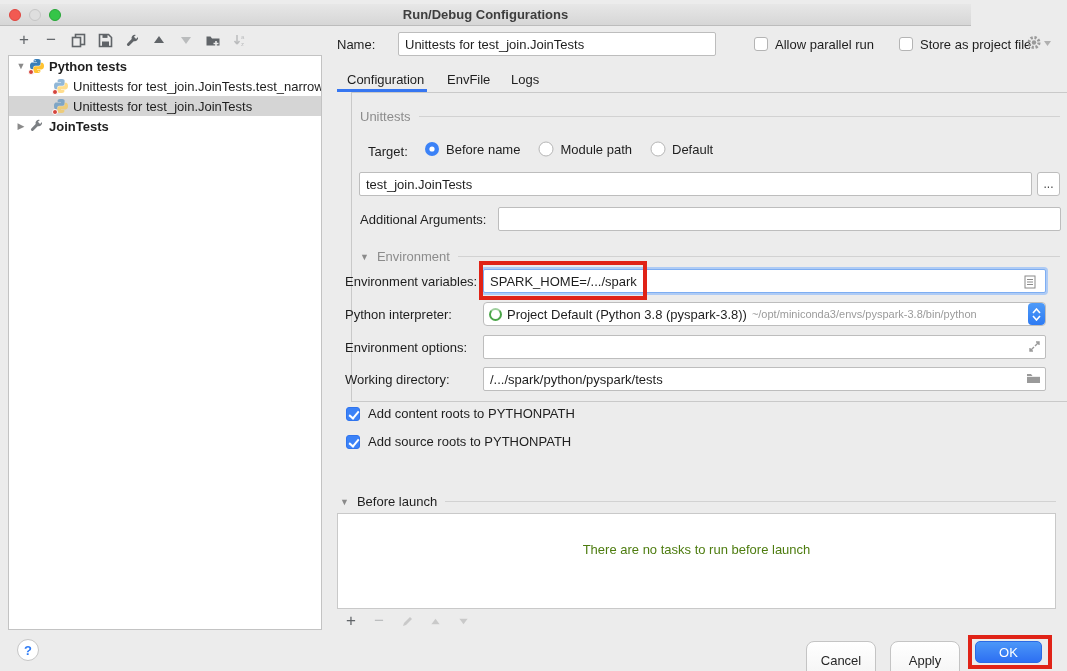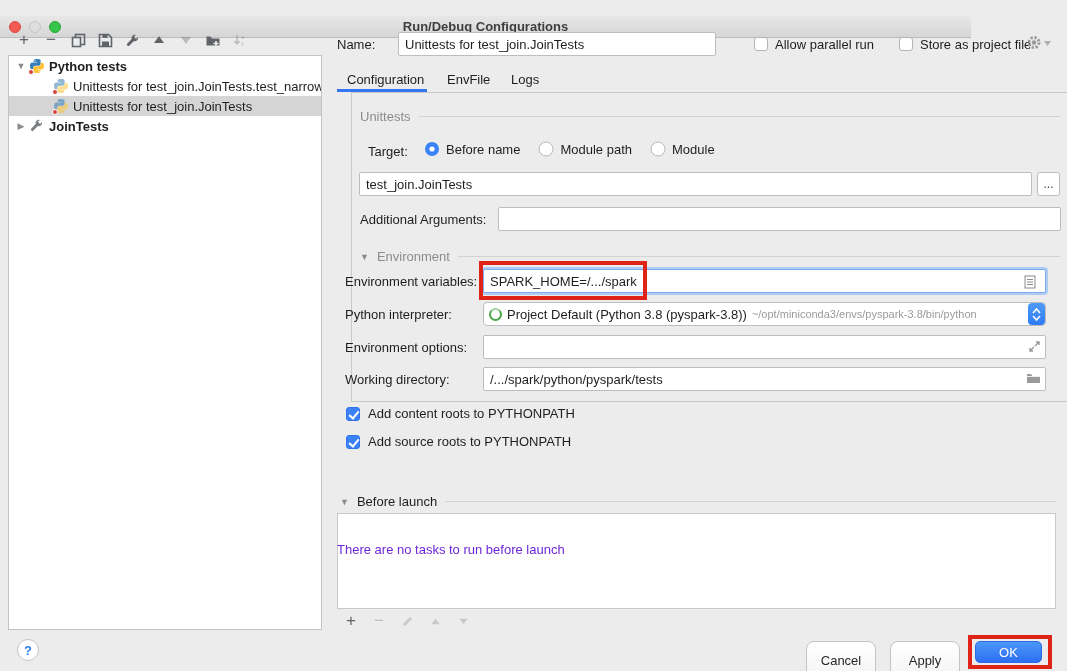--- a/index.html
+++ b/index.html
@@ -1,21 +1,21 @@
 <!DOCTYPE html>
 <html><head>
 <meta charset="utf-8">
 <style>
   * { margin:0; padding:0; box-sizing:border-box; }
   html,body { width:1067px; height:671px; }
   body { font-family:"Liberation Sans","DejaVu Sans",sans-serif; font-size:13px; color:#1e1e1e; background:#ececec; }
   .window { position:relative; width:1067px; height:671px; background:#ececec; overflow:hidden; }
 
   
-  .titlebar { position:absolute; left:0; top:16px; width:971px; height:22px;
+  .titlebar { position:absolute; left:0; top:4px; width:971px; height:22px;
     background:linear-gradient(#e7e7e7,#d6d6d6); border-bottom:1px solid #bcbcbc; }
   .traffic { position:absolute; left:9px; top:5px; display:flex; gap:8px; }
   .tl { width:12px; height:12px; border-radius:50%; }
   .tl-close { background:#f25a52; border:1px solid #df4640; }
   .tl-min { background:#dedede; border:1px solid #c6c6c6; }
   .tl-zoom { background:#35c548; border:1px solid #27a537; }
   .title-text { position:absolute; left:0; right:0; top:0; height:22px; line-height:22px;
     text-align:center; color:#3e3e3e; font-weight:700; font-size:13px; }
 
   
@@ -90,21 +90,21 @@
   .conda-ico { width:13px; height:13px; border-radius:50%; border:2.5px solid #4aa548; border-top-color:#9fd09e; flex:0 0 auto; }
 
   .field-icon-right { position:absolute; color:#8f8f8f; }
 
   .cfg-cb-row { position:absolute; display:flex; align-items:center; gap:8px; cursor:default; }
 
   
   .bl-head { position:absolute; left:340px; top:494px; width:716px; display:flex; align-items:center; gap:8px; }
   .bl-head .txt { color:#1e1e1e; }
   .tasks-panel { position:absolute; left:337px; top:513px; width:719px; height:96px; background:#fff; border:1px solid #c9c9c9; }
-  .tasks-empty { position:absolute; left:337px; top:542px; width:719px; text-align:left; color:#6d28d9; }
+  .tasks-empty { position:absolute; left:337px; top:542px; width:719px; text-align:center; color:#4d7c0f; }
   .bl-toolbar { position:absolute; left:342px; top:612px; display:flex; gap:10px; align-items:center; }
 
   
   .mac-btn { position:absolute; top:641px; width:70px; height:38px; background:linear-gradient(#ffffff,#f4f4f4);
     border:1px solid #c4c4c4; border-radius:8px; font:13px "Liberation Sans",sans-serif; color:#262626; cursor:pointer; }
   .btn-cancel { left:806px; }
   .btn-apply { left:890px; }
   .btn-ok { left:975px; top:641px; width:67px; height:22px; position:absolute;
     background:linear-gradient(#4b97f8,#2d6ff2); border:1px solid #2b6ae4; border-radius:5px;
     color:#ffffff; font:13px "Liberation Sans",sans-serif; cursor:pointer; }
@@ -270,21 +270,21 @@
       <label style="display:flex; align-items:center; gap:6px; cursor:pointer;">
         <svg width="16" height="16" viewBox="0 0 16 16">
             <circle cx="8" cy="8" r="7" fill="#fff" stroke="#b6b6b6"></circle>
           </svg>
         <span>Module path</span>
       </label>
       <label style="display:flex; align-items:center; gap:6px; cursor:pointer;">
         <svg width="16" height="16" viewBox="0 0 16 16">
             <circle cx="8" cy="8" r="7" fill="#fff" stroke="#b6b6b6"></circle>
           </svg>
-        <span>Module</span>
+        <span>Default</span>
       </label>
     </div>
 
     <input class="field" style="left: 7px; top: 79px; width: 673px;" type="text" value="test_join.JoinTests">
     <button class="btn-browse" style="left:685px; top:79px;">...</button>
 
     <div class="lbl" style="left:8px; top:119px;">Additional Arguments:</div>
     <input class="field" style="left: 146px; top: 114px; width: 563px;" type="text" value="">
 
     <div class="grp-head" style="left:8px; top:156px; width:700px;">

